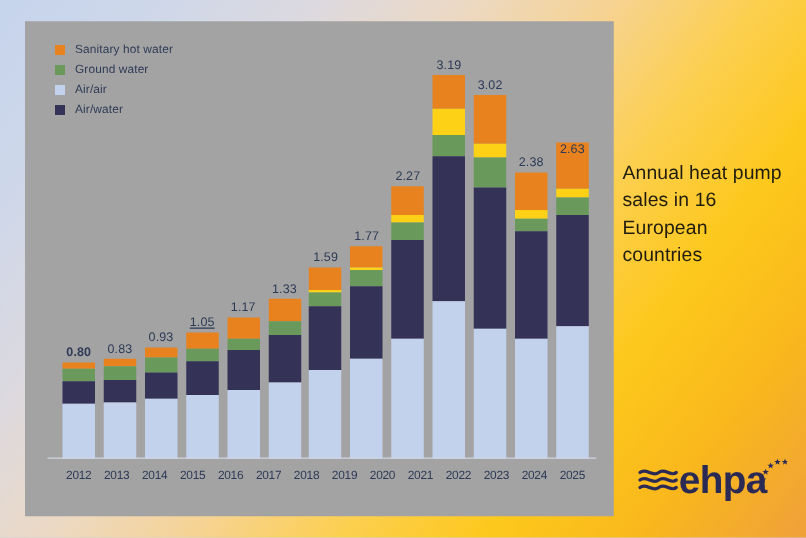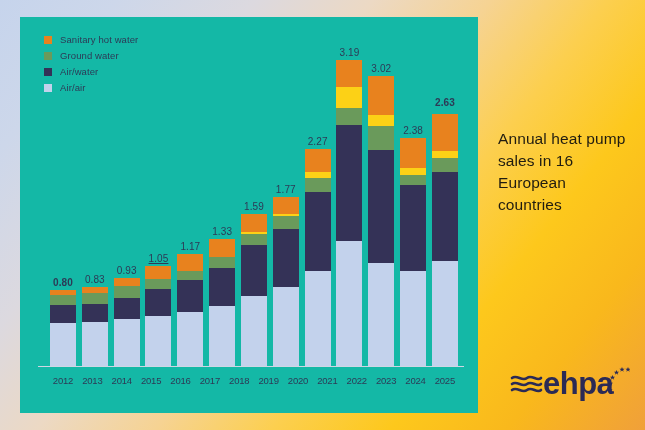--- a/index.html
+++ b/index.html
@@ -17,21 +17,22 @@
         #fccf4f 62%,
         #fdc81c 74%,
         #f9b81c 86%,
         #f0a03a 100%);
   }
 
   #panel {
     position:absolute;
     left:20px; top:17px;
     width:458px; height:396px;
-    background:#14b8a6;
+    background:#a3a3a3;
+    padding-left:13px;
   }
 
   
   #legend {
     position:absolute; left:24px; top:16px;
     display:flex; flex-direction:column; gap:2px;
   }
   .legend-row { display:flex; align-items:center; height:14px; }
   .legend-swatch {
     width:8px; height:8px; margin-right:8px; flex:none;
@@ -104,26 +105,26 @@
   <div id="legend">
       <div class="legend-row">
         <span class="legend-swatch" style="background: rgb(232, 130, 30);"></span>
         <span class="legend-label">Sanitary hot water</span>
       </div>
       <div class="legend-row">
         <span class="legend-swatch" style="background: rgb(106, 154, 91);"></span>
         <span class="legend-label">Ground water</span>
       </div>
       <div class="legend-row">
+        <span class="legend-swatch" style="background: rgb(195, 210, 236);"></span>
+        <span class="legend-label">Air/air</span>
+      </div>
+      <div class="legend-row">
         <span class="legend-swatch" style="background: rgb(52, 50, 87);"></span>
         <span class="legend-label">Air/water</span>
-      </div>
-      <div class="legend-row">
-        <span class="legend-swatch" style="background: rgb(195, 210, 236);"></span>
-        <span class="legend-label">Air/air</span>
       </div>
     </div>
 
   <div id="plot">
     <div id="bars">
         <div class="bar-col">
           <div class="bar-total" style="bottom: 78.9855px; font-weight: bold;">0.80</div>
           <div class="bar-stack">
             <div class="seg" title="Air/air 2013: 0.46" style="height: 44.2667px; background: rgb(195, 210, 236);"></div>
             <div class="seg" title="Air/water 2013: 0.18" style="height: 17.3217px; background: rgb(52, 50, 87);"></div>
@@ -230,21 +231,21 @@
           <div class="bar-total" style="bottom: 231.032px;">2.38</div>
           <div class="bar-stack">
             <div class="seg" title="Air/air 2024: 1" style="height: 96.2319px; background: rgb(195, 210, 236);"></div>
             <div class="seg" title="Air/water 2024: 0.89" style="height: 85.6464px; background: rgb(52, 50, 87);"></div>
             <div class="seg" title="Ground source 2024: 0.11" style="height: 10.5855px; background: rgb(106, 154, 91);"></div>
             <div class="seg" title="Other 2024: 0.07" style="height: 6.73623px; background: rgb(252, 209, 22);"></div>
             <div class="seg" title="Sanitary hot water 2024: 0.31" style="height: 29.8319px; background: rgb(232, 130, 30);"></div>
           </div>
         </div>
         <div class="bar-col">
-          <div class="bar-total" style="bottom: 259px; font-weight: bold;">2.63</div>
+          <div class="bar-total" style="bottom: 242px;">2.63</div>
           <div class="bar-stack">
             <div class="seg" title="Air/air 2025: 1.1" style="height: 105.855px; background: rgb(195, 210, 236);"></div>
             <div class="seg" title="Air/water 2025: 0.93" style="height: 89.4957px; background: rgb(52, 50, 87);"></div>
             <div class="seg" title="Ground source 2025: 0.14" style="height: 13.4725px; background: rgb(106, 154, 91);"></div>
             <div class="seg" title="Other 2025: 0.07" style="height: 6.73623px; background: rgb(252, 209, 22);"></div>
             <div class="seg" title="Sanitary hot water 2025: 0.39" style="height: 37.5304px; background: rgb(232, 130, 30);"></div>
           </div>
         </div>
       </div>
     <div id="axis-line"></div>

